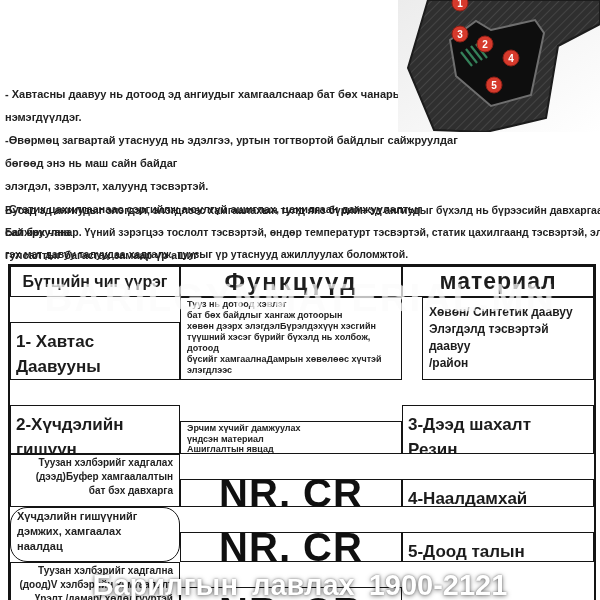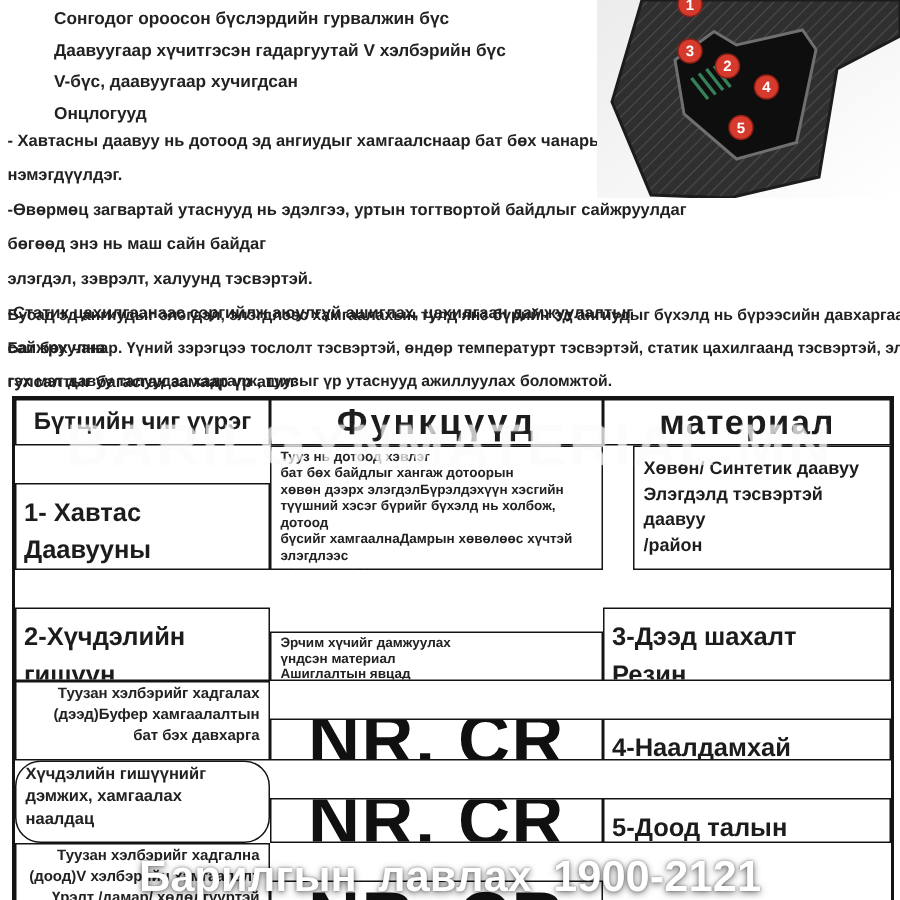--- a/index.html
+++ b/index.html
@@ -27,44 +27,38 @@
   .th.c3{font-size:23px;letter-spacing:1px;}
   .part{font-size:17px;font-weight:700;line-height:1.45;padding:7px 5px;white-space:pre-line;margin-top:25px;}
   .func{font-size:9px;font-weight:700;padding:1px 6px;white-space:pre-line;color:#222;}
   .func.r1{line-height:11px;}
   .func.r2{line-height:10.5px;margin-top:41px;}
   .func.r3,.func.r5{font-size:10px;line-height:14px;text-align:right;}
   .func.r4{font-size:11px;line-height:15px;border-radius:17px;}
   .mat{font-weight:700;}
   .mat.r1{font-size:12px;line-height:17px;padding:6px 6px;white-space:pre-line;margin-left:20px;}
   .mat.r2{font-size:18px;line-height:26px;padding:14px 12px;white-space:pre-line;}
-  .mat.big{display:flex;align-items:center;justify-content:center;font-size:48px;letter-spacing:1px;color:#101010;margin-top:25px;}
+  .mat.big{display:flex;align-items:center;justify-content:center;font-size:40px;letter-spacing:1px;color:#101010;margin-top:25px;}
   
   .wm-table{
     position:absolute;left:0;top:276px;width:600px;text-align:center;
     font-size:39px;font-weight:700;letter-spacing:2px;color:rgba(250,250,250,0.62);
     text-shadow:0 0 2px rgba(255,255,255,0.35);pointer-events:none;z-index:4;
   }
   .wm-bottom{
     position:absolute;left:0;top:569px;width:600px;text-align:center;
     font-size:29px;font-weight:700;color:#ffffff;word-spacing:6px;
     text-shadow:0 1px 5px rgba(0,0,0,0.55),0 0 2px rgba(0,0,0,0.4);z-index:5;
   }
 </style>
 </head>
 <body>
 
 <div class="page">
 
-  <div class="intro">
-    <div>Сонгодог ороосон бүслэрдийн гурвалжин бүс</div>
-    <div>Даавуугаар хүчитгэсэн гадаргуутай V хэлбэрийн бүс</div>
-    <div>V-бүс, даавуугаар хучигдсан</div>
-    <div>Онцлогууд</div>
-  </div>
 
   <div class="features">
     <div>- Хавтасны даавуу нь дотоод эд ангиудыг хамгаалснаар бат бөх чанарыг нэмэгдүүлдэг.</div>
     <div>-Өвөрмөц загвартай утаснууд нь эдэлгээ, уртын тогтвортой байдлыг сайжруулдаг бөгөөд энэ нь маш сайн байдаг</div>
     <div>элэгдэл, зэврэлт, халуунд тэсвэртэй.</div>
     <div>-Статик цахилгаанаас сэргийлж аюулгүй ашиглах, цахилгаан дамжуулалтыг сайжруулна</div>
     <div>гулсалтыг багасгах замаар үр ашиг</div>
   </div>
 
   <div class="paragraph">

